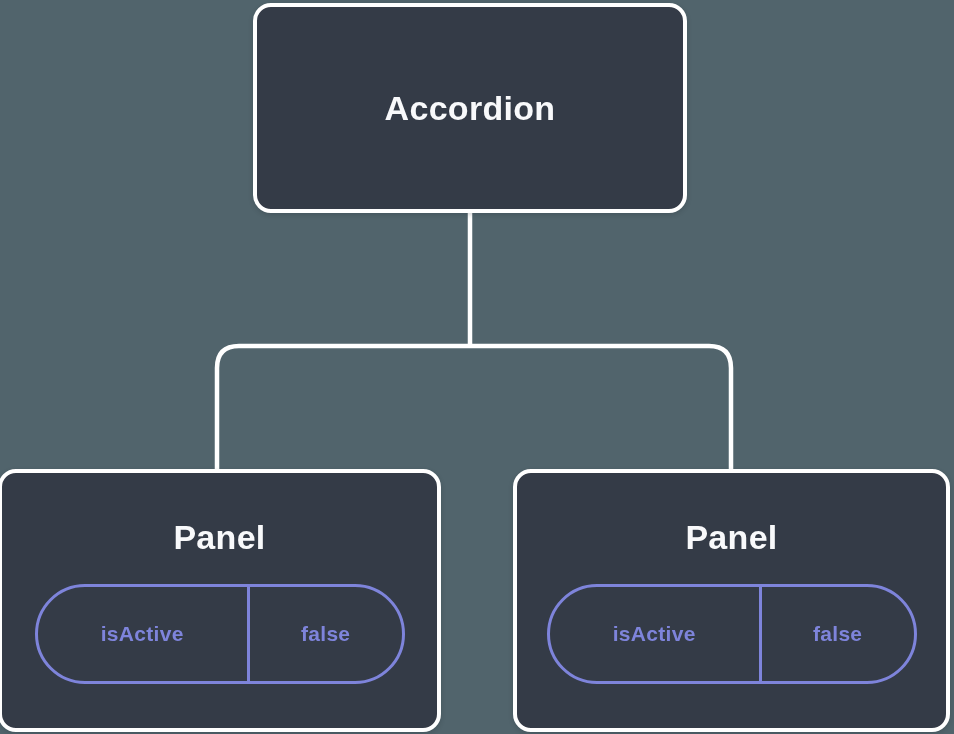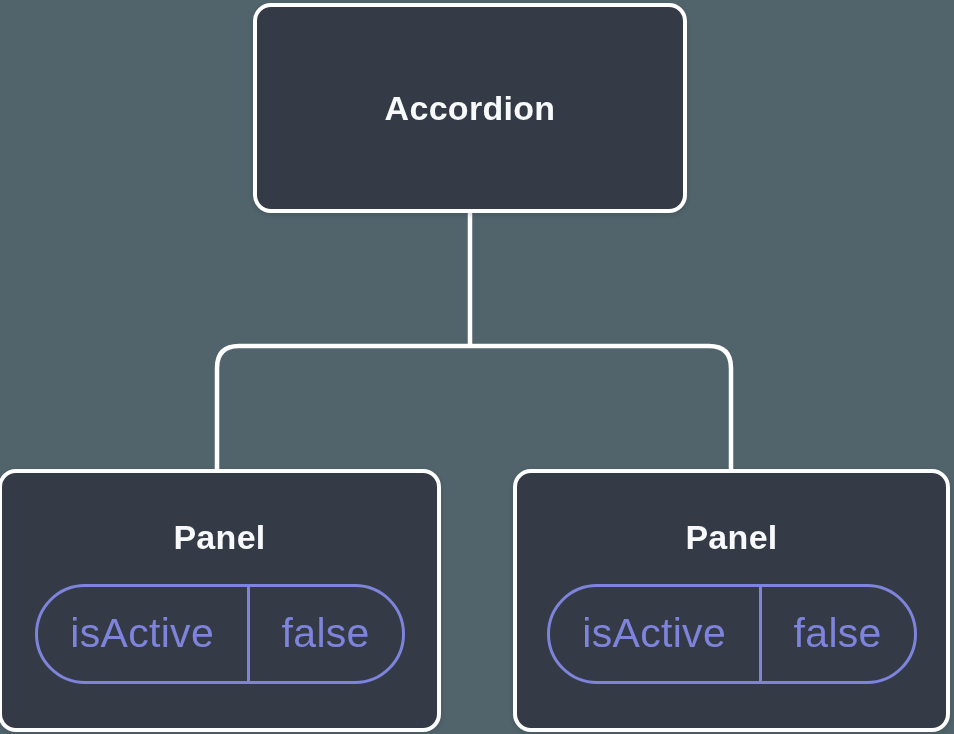--- a/index.html
+++ b/index.html
@@ -47,22 +47,22 @@
     border-radius:50px;
     display:flex;
     align-items:stretch;
     overflow:hidden;
   }
   .state-key-cell,.state-value-cell{
     display:flex;
     align-items:center;
     justify-content:center;
     color:var(--state-accent);
-    font-size:41px;
-    font-weight:400;
+    font-size:21px;
+    font-weight:700;
     letter-spacing:0.3px;
   }
   .state-key-cell{width:58%;}
   .state-value-cell{width:42%;text-align:right;}
   .state-divider{width:3px;background:var(--state-accent);}
 </style>
 </head>
 <body>
 
 <div class="stage">

